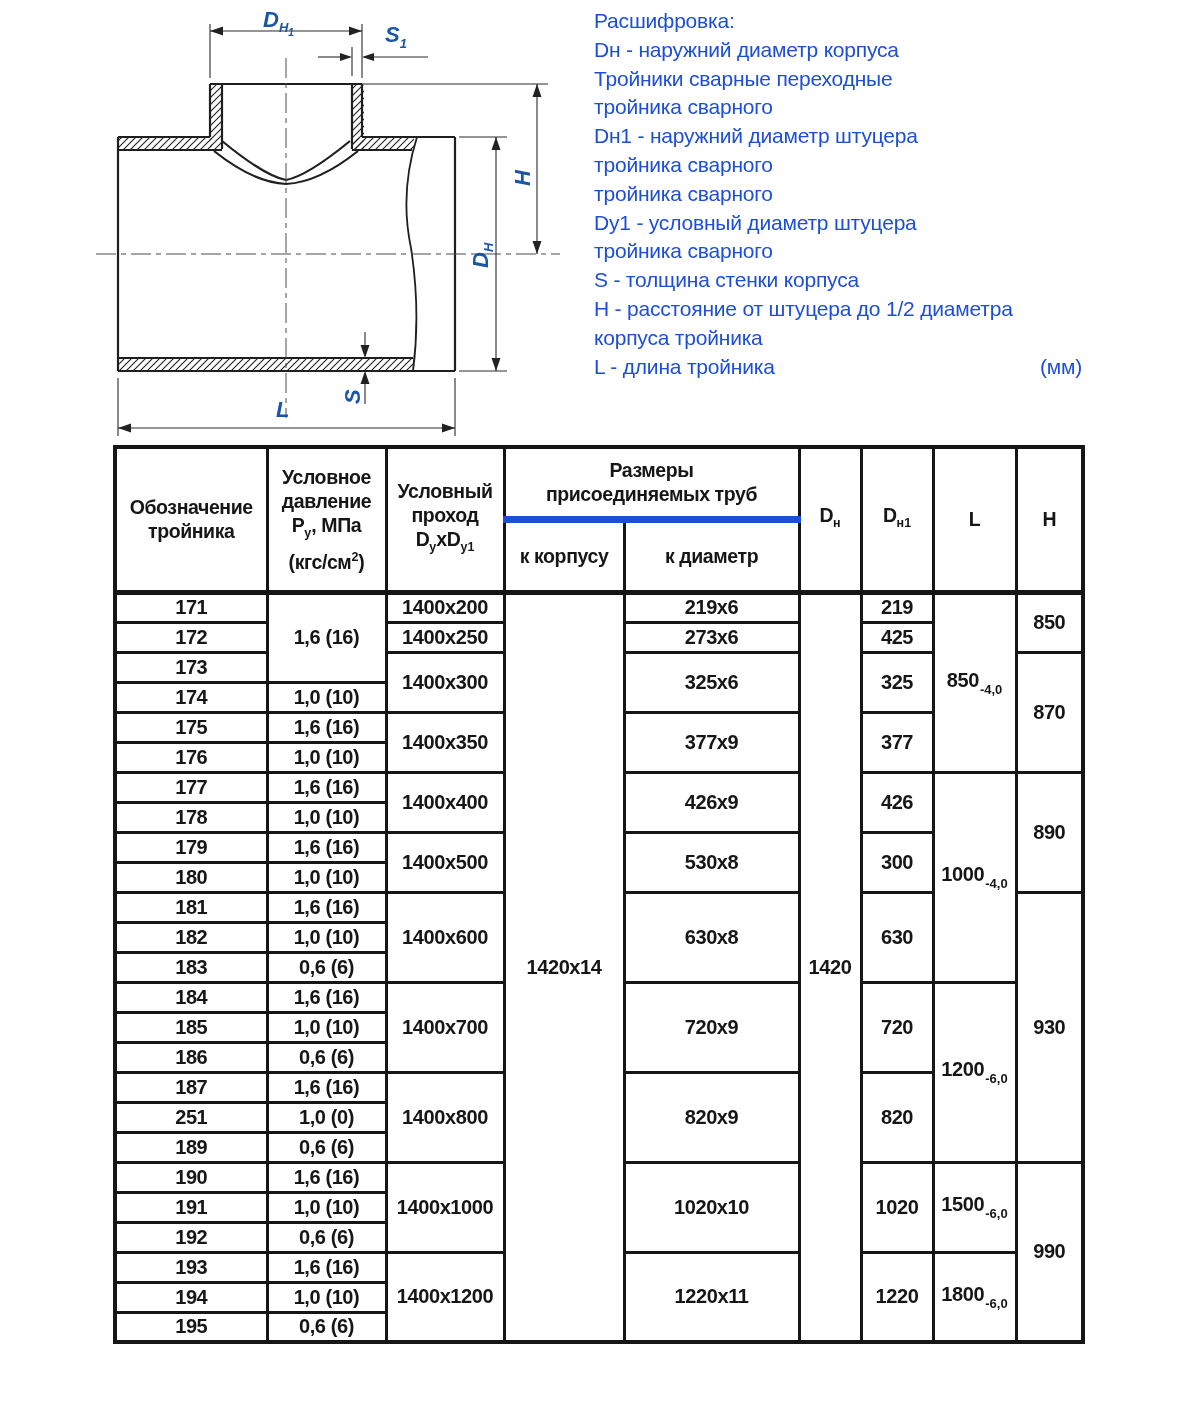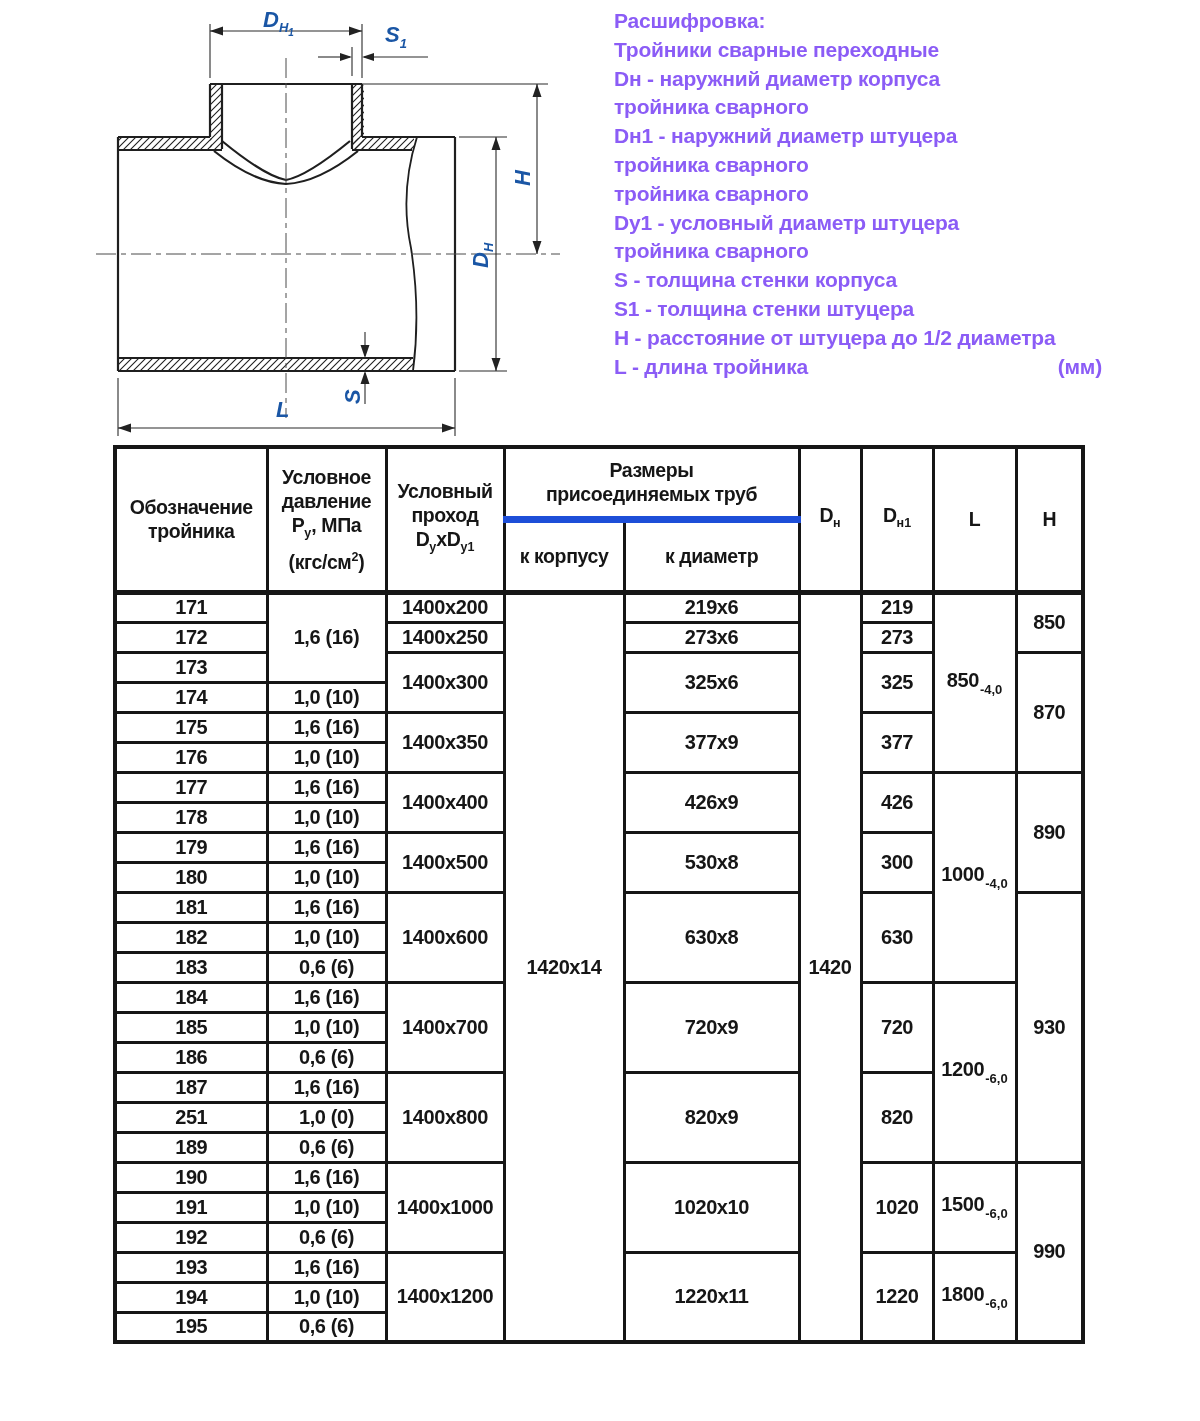--- a/index.html
+++ b/index.html
@@ -12,22 +12,22 @@
   
   #drawing { position:absolute; left:0; top:0; }
   .o   { stroke:#1f1f1f; stroke-width:2.2; fill:none; }
   .brk { stroke-width:1.8; }
   .t   { stroke:#2a2a2a; stroke-width:1.1; fill:none; }
   .c   { stroke:#4a4a4a; stroke-width:1; fill:none; stroke-dasharray:20 5 5 5; }
   .ar  { fill:#222222; stroke:none; }
   .dimlab { font-family:"Liberation Sans","DejaVu Sans",sans-serif; font-weight:bold; font-style:italic; fill:#1a56a5; }
   
   #legend {
-    position:absolute; left:614px; top:7px; width:488px;
-    font-size:21px; line-height:28.8px; color:#8b5cf6; font-weight:700;
+    position:absolute; left:594px; top:7px; width:488px;
+    font-size:21px; line-height:28.8px; color:#1d4ed8; font-weight:400;
     letter-spacing:-0.2px;
   }
   #legend .lrow { display:flex; justify-content:space-between; }
   
   #tblwrap { position:absolute; left:113px; top:445px; }
   table { border-collapse:collapse; table-layout:fixed; width:972px; border:4px solid #161616; }
   th, td {
     border:3px solid #161616; text-align:center; vertical-align:middle;
     padding:0; font-weight:700; font-size:20px; letter-spacing:-0.4px; color:#161616;
     overflow:hidden; white-space:nowrap;
@@ -120,31 +120,31 @@
   <text class="dimlab" x="263" y="27" font-size="22"><tspan>D</tspan><tspan dy="5" font-size="13">H</tspan><tspan dy="4" font-size="10">1</tspan></text>
   <text class="dimlab" x="385" y="42" font-size="22"><tspan>S</tspan><tspan dy="6" font-size="13">1</tspan></text>
   <text class="dimlab" x="530" y="186" font-size="22" transform="rotate(-90 530 186)">H</text>
   <text class="dimlab" x="488" y="268" font-size="22" transform="rotate(-90 488 268)"><tspan>D</tspan><tspan dy="5" font-size="13">H</tspan></text>
   <text class="dimlab" x="360" y="404" font-size="22" transform="rotate(-90 360 404)">S</text>
   <text class="dimlab" x="276" y="417" font-size="22">L</text>
 </svg>
 
 <div id="legend">
   <div>Расшифровка:</div>
+  <div>Dн - наружний диаметр корпуса</div>
   <div>Тройники сварные переходные</div>
-  <div>Dн - наружний диаметр корпуса</div>
   <div>тройника сварного</div>
   <div>Dн1 - наружний диаметр штуцера</div>
   <div>тройника сварного</div>
   <div>тройника сварного</div>
   <div>Dy1 - условный диаметр штуцера</div>
   <div>тройника сварного</div>
   <div>S - толщина стенки корпуса</div>
-  <div>S1 - толщина стенки штуцера</div>
   <div>H - расстояние от штуцера до 1/2 диаметра</div>
+  <div>корпуса тройника</div>
   <div class="lrow">
     <span>L - длина тройника</span>
     <span>(мм)</span>
   </div>
 </div>
 
 <div id="tblwrap">
 <table>
   <colgroup>
     <col style="width:152px">
@@ -197,21 +197,21 @@
           <td>219x6</td>
           <td rowspan="25">1420</td>
           <td>219</td>
           <td rowspan="6"><span>850</span><span class="lsub">-4,0</span></td>
           <td rowspan="2">850</td>
         </tr>
         <tr>
           <td>172</td>
           <td>1400x250</td>
           <td>273x6</td>
-          <td>273</td>
+          <td>425</td>
         </tr>
         <tr>
           <td>173</td>
           <td rowspan="2">1400x300</td>
           <td rowspan="2">325x6</td>
           <td rowspan="2">325</td>
           <td rowspan="4">870</td>
         </tr>
         <tr>
           <td>174</td>

